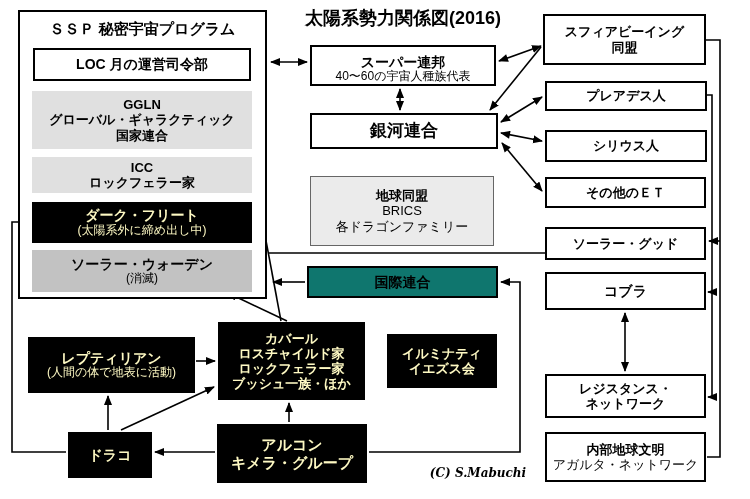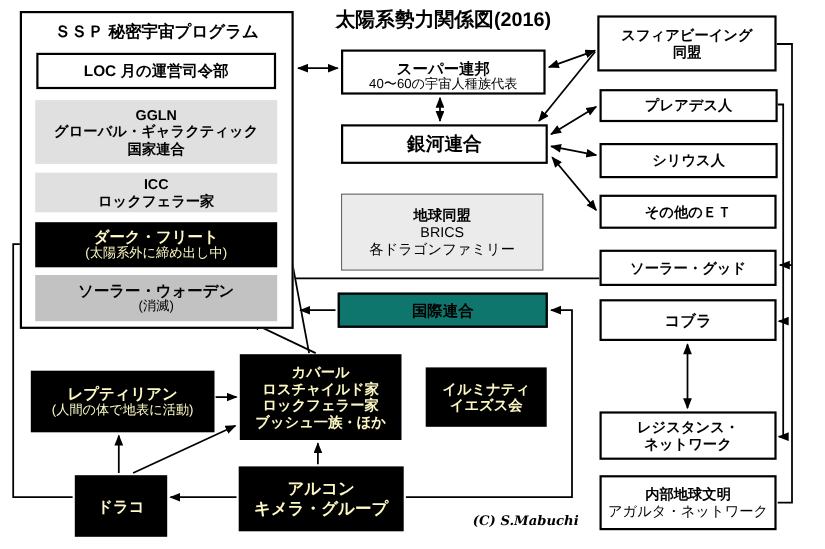--- a/index.html
+++ b/index.html
@@ -147,21 +147,21 @@
   <div class="bx w" style="left:545px;top:432px;width:161px;height:50px;">
     <div class="b f13">内部地球文明</div>
     <div class="f13">アガルタ・ネットワーク</div>
   </div>
 
   <div class="bx bk" style="left:28px;top:337px;width:167px;height:56px;">
     <div class="b f14">レプティリアン</div>
     <div class="f12">(人間の体で地表に活動)</div>
   </div>
 
-  <div class="bx bk" style="left:68px;top:432px;width:84px;height:56px;align-items:center;">
+  <div class="bx bk" style="left:68px;top:432px;width:84px;height:46px;align-items:center;">
     <div class="b f14">ドラコ</div>
   </div>
 
   <div class="bx bk" style="left:218px;top:322px;width:147px;height:78px;">
     <div class="b f13">カバール</div>
     <div class="b f13">ロスチャイルド家</div>
     <div class="b f13">ロックフェラー家</div>
     <div class="b f13">ブッシュ一族・ほか</div>
   </div>
 

